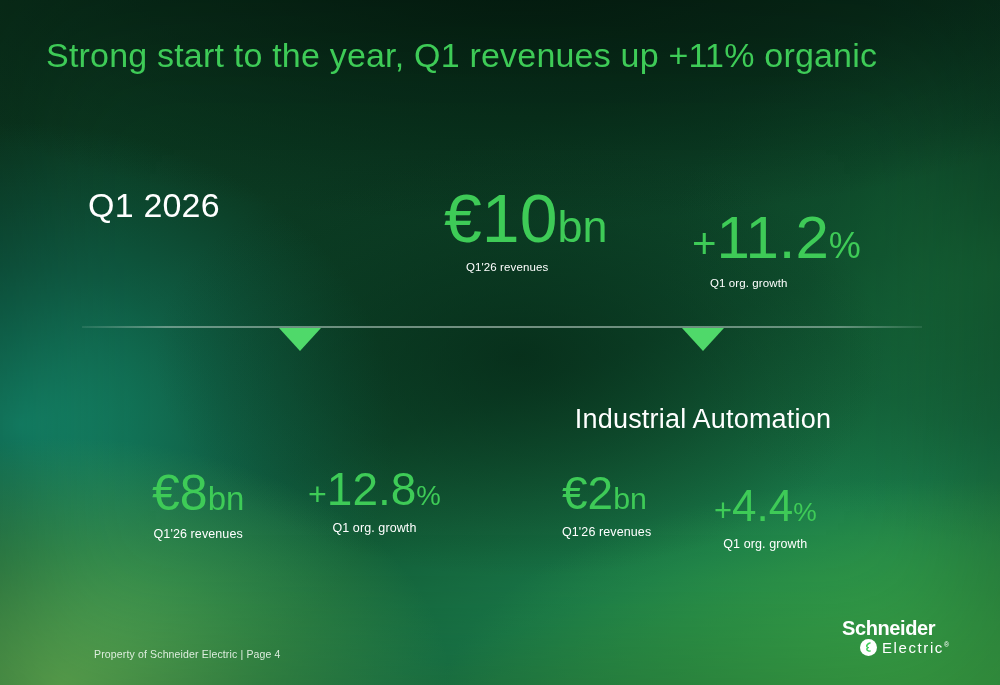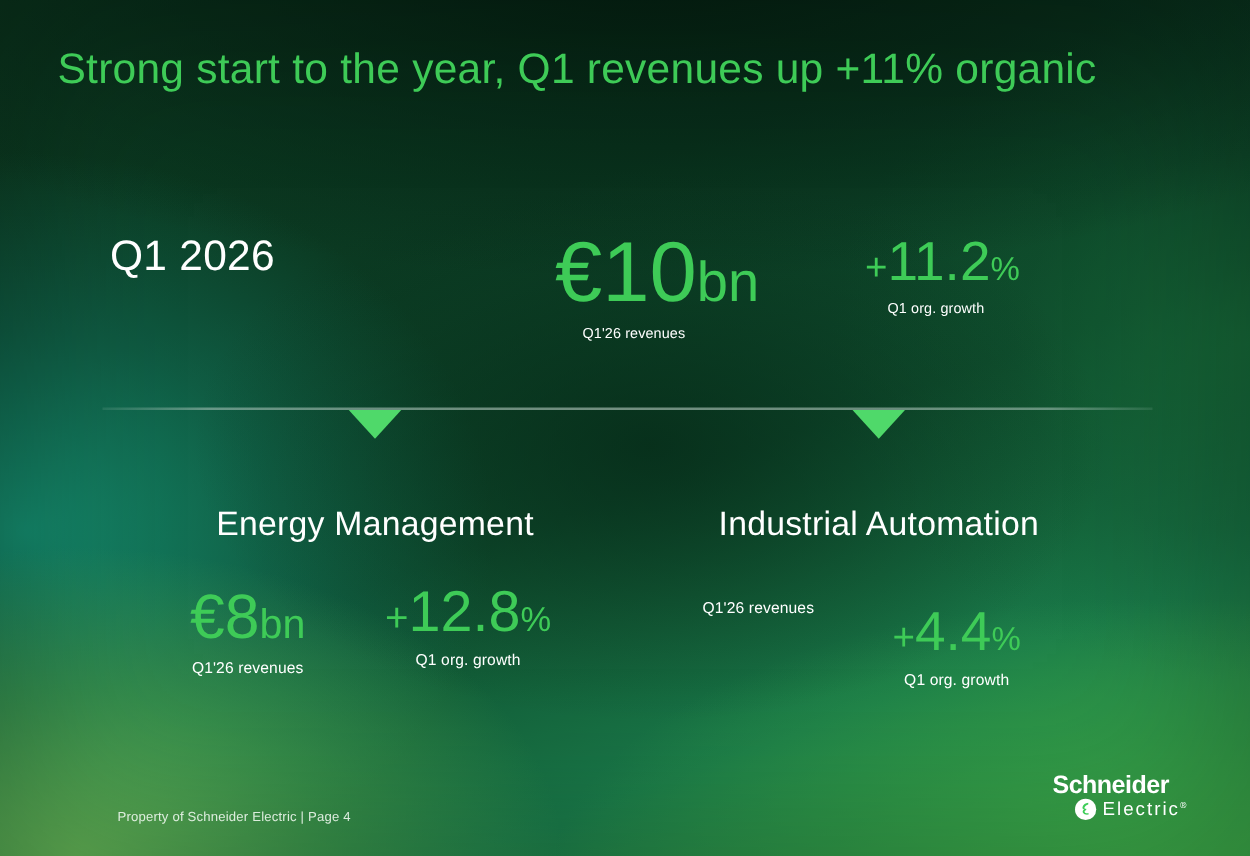--- a/index.html
+++ b/index.html
@@ -77,21 +77,21 @@
   .sign-sm{font-size:0.70em;}
   .pct-sm{font-size:0.60em;}
 
   
   #m-group-revenue{left:444px;top:184px;}
   #m-group-revenue .value{font-size:68px;}
   #m-group-revenue .caption{text-align:left;padding-left:22px;}
 
   
   #m-group-growth{left:692px;top:188px;}
-  #m-group-growth .value{font-size:44px;}
+  #m-group-growth .value{font-size:60px;margin-top:20px;}
   #m-group-growth .caption{text-align:left;padding-left:18px;}
 
   
   .divider{
     position:absolute;left:82px;top:326px;width:840px;height:2px;
     background:linear-gradient(90deg,rgba(150,190,170,0.15) 0%,rgba(175,200,190,0.55) 10%,rgba(185,205,195,0.6) 50%,rgba(175,200,190,0.55) 90%,rgba(150,190,170,0.15) 100%);
   }
   .marker{
     position:absolute;top:328px;
     width:0;height:0;
@@ -177,35 +177,35 @@
 
   <div class="metric" id="m-group-growth">
     <span class="value"><span class="sign-sm">+</span><span>11.2</span><span class="pct-sm">%</span></span>
     <span class="caption">Q1 org. growth</span>
   </div>
 
   <div class="divider"></div>
   <div class="marker" id="marker-energy"></div>
   <div class="marker" id="marker-industrial"></div>
 
-  <div class="segment-title" id="seg-title-energy">Energy Management</div>
 
   <div class="metric" id="m-em-revenue">
     <span class="value"><span>€</span><span>8</span><span class="unit-sm">bn</span></span>
     <span class="caption">Q1'26 revenues</span>
   </div>
 
   <div class="metric" id="m-em-growth">
     <span class="value"><span class="sign-sm">+</span><span>12.8</span><span class="pct-sm">%</span></span>
     <span class="caption">Q1 org. growth</span>
   </div>
 
   <div class="segment-title" id="seg-title-industrial">Industrial Automation</div>
 
   <div class="metric" id="m-ia-revenue">
+    <span class="value"><span>€</span><span>2</span><span class="unit-sm">bn</span></span>
     <span class="caption">Q1'26 revenues</span>
   </div>
 
   <div class="metric" id="m-ia-growth">
     <span class="value"><span class="sign-sm">+</span><span>4.4</span><span class="pct-sm">%</span></span>
     <span class="caption">Q1 org. growth</span>
   </div>
 
   <div class="footer-note">Property of Schneider Electric  | Page 4</div>
 

